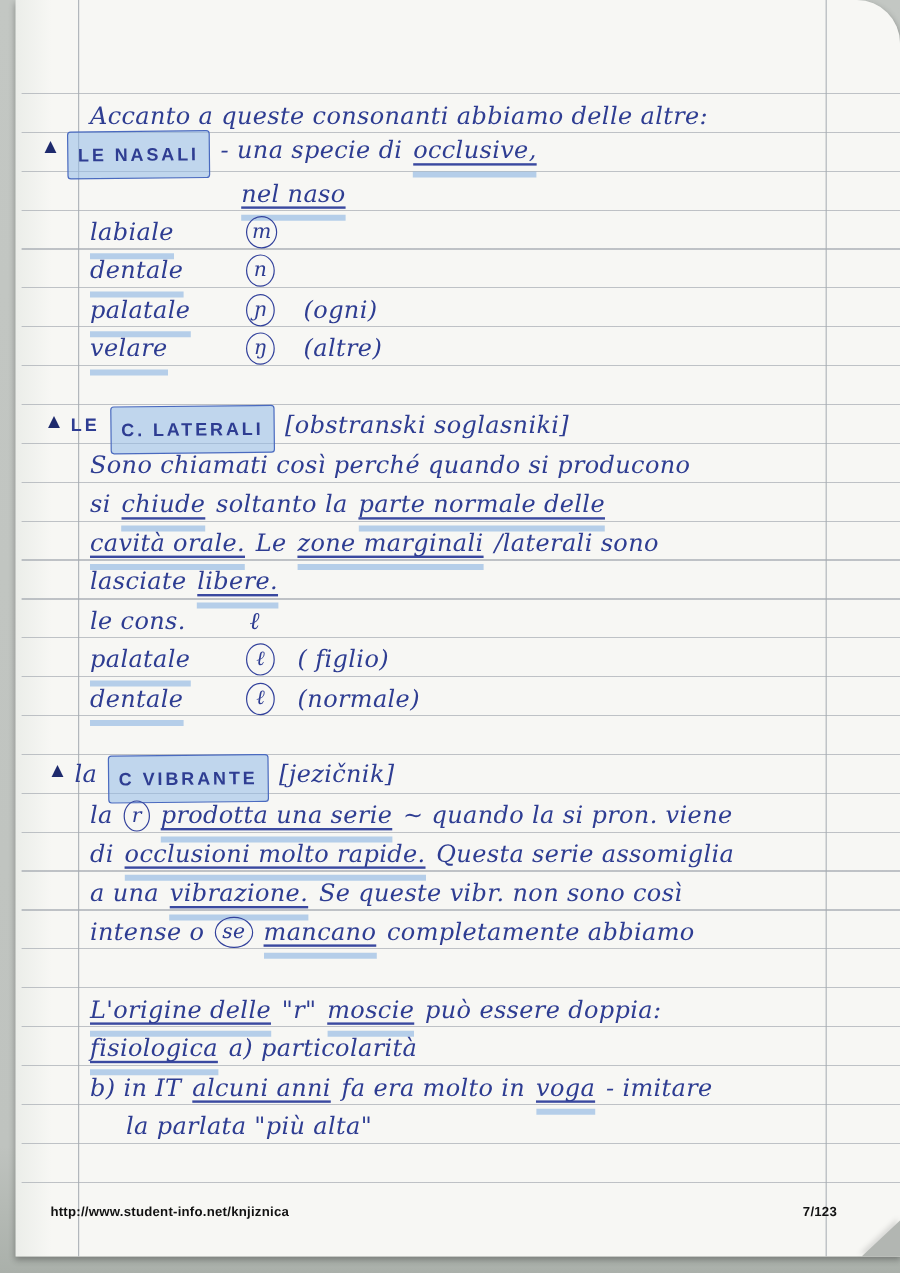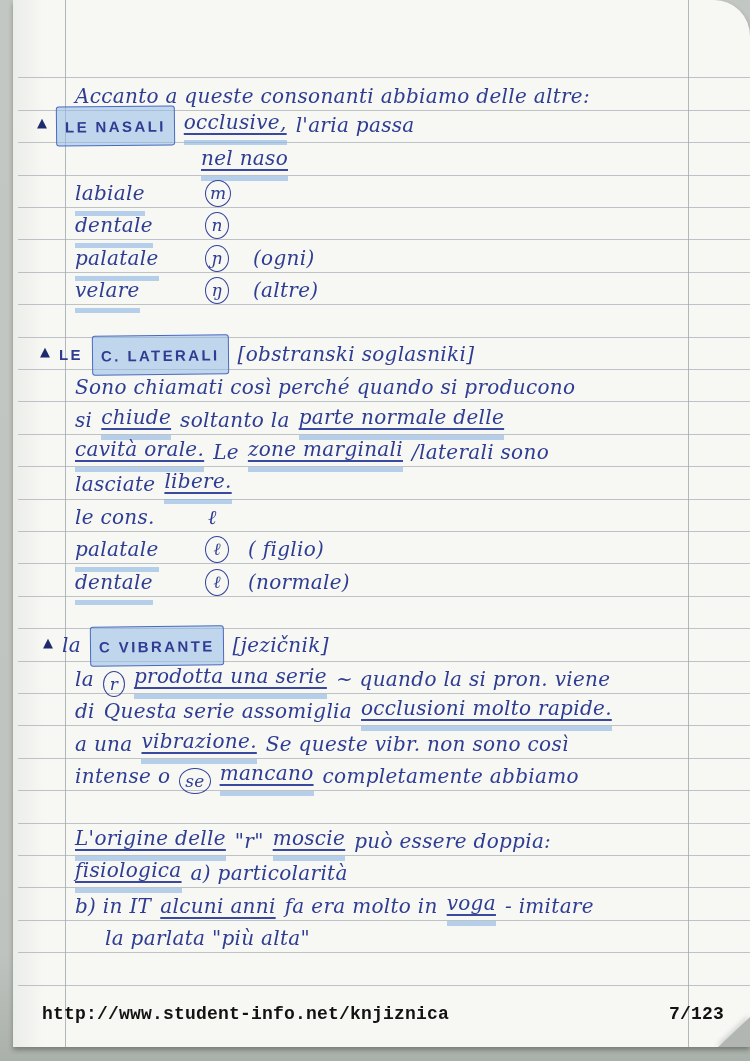--- a/index.html
+++ b/index.html
@@ -26,21 +26,21 @@
     position:absolute;left:5px;right:0;top:46px;height:940px;
     background:repeating-linear-gradient(180deg,
       transparent 0px,transparent 31.4px,
       var(--rule) 31.4px,var(--rule) 32.4px);
     opacity:.7;
   }
   .vline{position:absolute;top:0;width:1px;height:1047px;background:var(--rule);opacity:.85;}
   .vl-left{left:52px;}
   .vl-right{left:675px;}
   .line{
-    position:absolute;display:flex;align-items:center;gap:9px;
+    position:absolute;display:flex;align-items:flex-start;gap:9px;
     white-space:nowrap;line-height:33px;height:33px;
   }
   .abs{position:absolute;line-height:33px;white-space:nowrap;text-align:right;}
   .hw{
     font-family:"DejaVu Serif",serif;font-style:italic;
     font-size:20px;color:var(--ink);letter-spacing:.3px;
   }
   .caps{
     font-family:"Liberation Sans","DejaVu Sans",sans-serif;font-style:normal;
     font-weight:600;font-size:15px;letter-spacing:2.4px;color:var(--ink);
@@ -73,22 +73,22 @@
     font-family:"DejaVu Serif",serif;font-style:italic;
     font-size:17px;color:var(--ink);
   }
   .circle-inline{
     display:inline-block;min-width:22px;height:26px;line-height:24px;padding:0 5px;
     border:1.7px solid #33429c;border-radius:50%;text-align:center;
     font-size:17px;transform:translateY(4px);
   }
   .footer{
     position:absolute;top:1004px;
-    font-family:Liberation Mono, monospace;
-    font-weight:bold;font-size:18px;color:#121212;letter-spacing:.2px;
+    font-family:Liberation Sans, sans-serif;
+    font-weight:bold;font-size:11px;color:#121212;letter-spacing:.2px;
   }
   .curl{
     position:absolute;right:0;bottom:0;width:0;height:0;
     border-bottom:30px solid #b2b6b2;border-left:32px solid transparent;
     filter:drop-shadow(-2px -2px 2px rgba(0,0,0,.12));
   }
 </style>
 </head>
 <body>
 
@@ -97,22 +97,22 @@
   <div class="vline vl-left"></div>
   <div class="vline vl-right"></div>
 
   <div class="line" style="top:80px;left:62px">
     <span class="hw">Accanto a queste consonanti abbiamo delle altre:</span>
   </div>
 
   <div class="line" style="top:109px;left:24px">
     <span class="tri">▲</span>
     <span class="boxhl caps">LE NASALI</span>
+    <span class="hw">- una specie di</span>
     <span class="hw u-hl u-pen">occlusive,</span>
-    <span class="hw">l'aria passa</span>
   </div>
   <div class="line" style="top:145px;left:188px">
     <span class="hw u-pen u-hl">nel naso</span>
   </div>
 
   <span class="abs hw u-hl" style="top:177px;left:62px">labiale</span>
   <span class="circle" style="top:180px;left:192px">m</span>
 
   <span class="abs hw u-hl" style="top:209px;left:62px">dentale</span>
   <span class="circle" style="top:212px;left:192px">n</span>
@@ -170,22 +170,22 @@
     <span class="hw">[jezičnik]</span>
   </div>
   <div class="line" style="top:663px;left:62px">
     <span class="hw">la</span>
     <span class="hw circle-inline">r</span>
     <span class="hw u-hl u-pen">prodotta una serie</span>
     <span class="hw">~ quando la si pron. viene</span>
   </div>
   <div class="line" style="top:695px;left:62px">
     <span class="hw">di</span>
+    <span class="hw u-hl u-pen">occlusioni molto rapide.</span>
     <span class="hw">Questa serie assomiglia</span>
-    <span class="hw u-hl u-pen">occlusioni molto rapide.</span>
   </div>
   <div class="line" style="top:728px;left:62px">
     <span class="hw">a una</span>
     <span class="hw u-hl u-pen">vibrazione.</span>
     <span class="hw">Se queste vibr. non sono così</span>
   </div>
   <div class="line" style="top:760px;left:62px">
     <span class="hw">intense o</span>
     <span class="hw circle-inline">se</span>
     <span class="hw u-hl u-pen">mancano</span>

